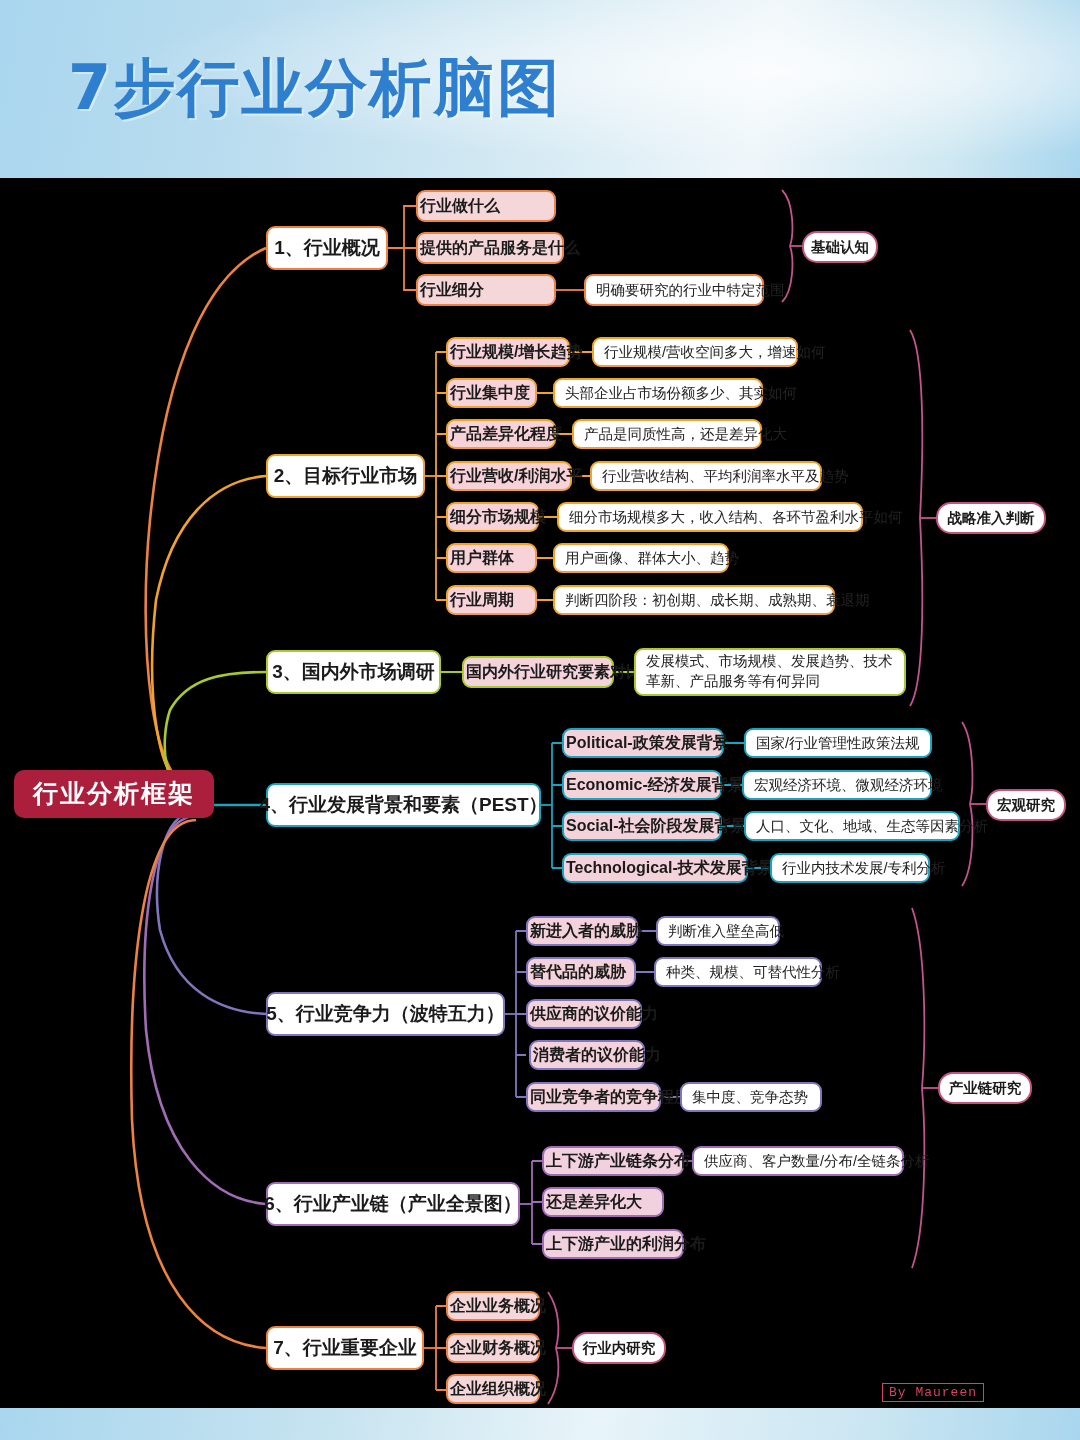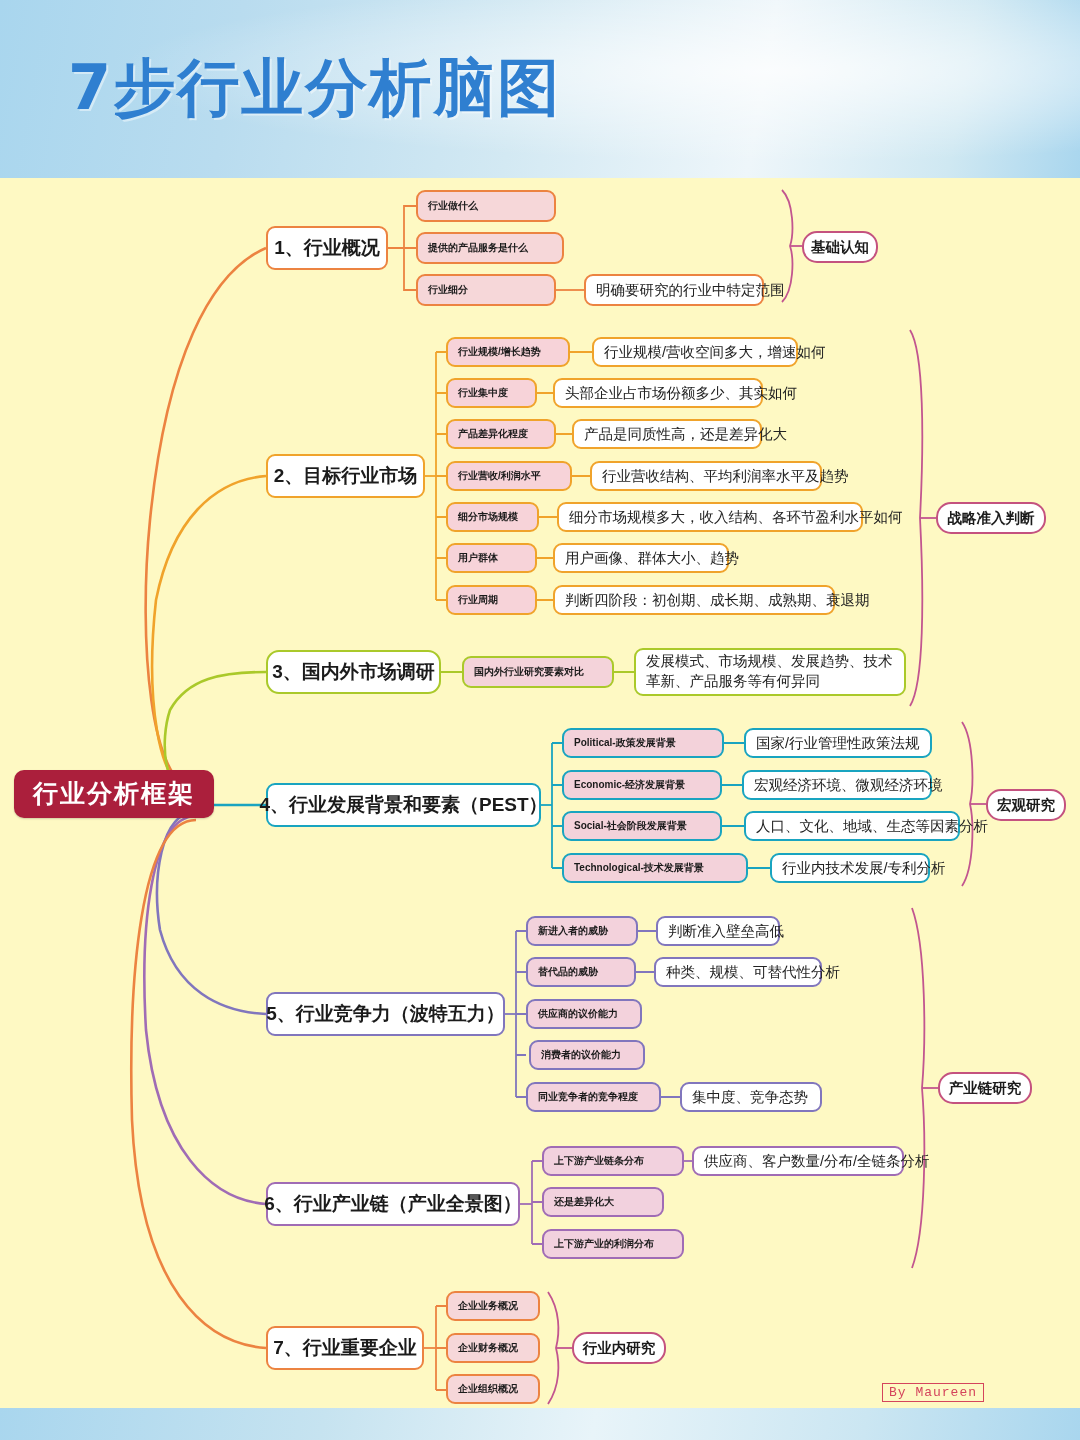--- a/index.html
+++ b/index.html
@@ -2,21 +2,21 @@
 <html><head>
 <meta charset="utf-8">
 <style>
   html,body{margin:0;padding:0;}
   body{
     width:1080px;height:1440px;
     font-family:"Liberation Sans","DejaVu Sans",sans-serif;
     background:#f4f4f3;
     overflow:hidden;
   }
-  #page{position:relative;width:1080px;height:1440px;overflow:hidden;background:#fef9c3;}
+  #page{position:relative;width:1080px;height:1440px;overflow:hidden;background:#000000;}
 
   
   #header{
     position:absolute;left:0;top:0;width:1080px;height:178px;
     background:linear-gradient(100deg,#a9d6ee 0%,#b9dcef 22%,#d3e9f3 48%,#eef6fa 70%,#cfe8f2 88%,#a9d6ee 100%);
   }
   #header:after{
     content:"";position:absolute;inset:0;
     background:radial-gradient(ellipse at 72% 40%,rgba(255,255,255,.75),rgba(255,255,255,0) 60%);
   }
@@ -60,21 +60,21 @@
   .topic{border:2.6px solid #e8833f;font-size:19px;justify-content:center;background:#fff;}
   .t1{border-color:#ec8341;}
   .t2{border-color:#f0a32b;}
   .t3{border-color:#aac92a;}
   .t4{border-color:#19a4c0;}
   .t5{border-color:#8176bd;}
   .t6{border-color:#a06cb5;}
   .t7{border-color:#ec8341;}
 
   
-  .sub{font-size:10px;padding:0 10px;border-width:2px;border-style:solid;}
+  .sub{font-size:16px;padding:0 2px;border-width:2px;border-style:solid;}
   .s1{background:#f6d7d9;border-color:#ec8341;}
   .s2{background:#f7d3d9;border-color:#f0a32b;}
   .s3{background:#f4d3da;border-color:#aac92a;}
   .s4{background:#f3d2da;border-color:#19a4c0;}
   .s5{background:#f3d2dc;border-color:#8176bd;}
   .s6{background:#f2d1de;border-color:#a06cb5;}
   .s7{background:#f6d7d9;border-color:#ec8341;}
 
   
   .leaf{font-size:14.5px;padding:0 10px;border-width:2px;border-style:solid;background:#fff;font-weight:normal;color:#222;}
@@ -188,21 +188,21 @@
   <div class="node leaf l2" style="left:557px;top:502px;width:306px;height:30px;">细分市场规模多大，收入结构、各环节盈利水平如何</div>
 
   <div class="node sub s2" style="left:446px;top:543px;width:91px;height:30px;">用户群体</div>
   <div class="node leaf l2" style="left:553px;top:543px;width:176px;height:30px;">用户画像、群体大小、趋势</div>
 
   <div class="node sub s2" style="left:446px;top:585px;width:91px;height:30px;">行业周期</div>
   <div class="node leaf l2" style="left:553px;top:585px;width:282px;height:30px;">判断四阶段：初创期、成长期、成熟期、衰退期</div>
 
   <div class="node group" style="left:936px;top:502px;width:110px;height:32px;">战略准入判断</div>
 
-  <div class="node topic t3" style="left:266px;top:650px;width:175px;height:44px;border-radius:13px;">3、国内外市场调研</div>
+  <div class="node topic t3" style="left:266px;top:650px;width:175px;height:44px;">3、国内外市场调研</div>
   <div class="node sub s3" style="left:462px;top:656px;width:152px;height:32px;">国内外行业研究要素对比</div>
   <div class="node leaf l3 wrap" style="left:634px;top:648px;width:272px;height:48px;padding:0 10px;line-height:1.35;">发展模式、市场规模、发展趋势、技术革新、产品服务等有何异同</div>
 
   <div class="node topic t4" style="left:266px;top:783px;width:275px;height:44px;">4、行业发展背景和要素（PEST）</div>
 
   <div class="node sub s4" style="left:562px;top:728px;width:162px;height:30px;">Political-政策发展背景</div>
   <div class="node leaf l4" style="left:744px;top:728px;width:188px;height:30px;">国家/行业管理性政策法规</div>
 
   <div class="node sub s4" style="left:562px;top:770px;width:160px;height:30px;">Economic-经济发展背景</div>
   <div class="node leaf l4" style="left:742px;top:770px;width:190px;height:30px;">宏观经济环境、微观经济环境</div>

